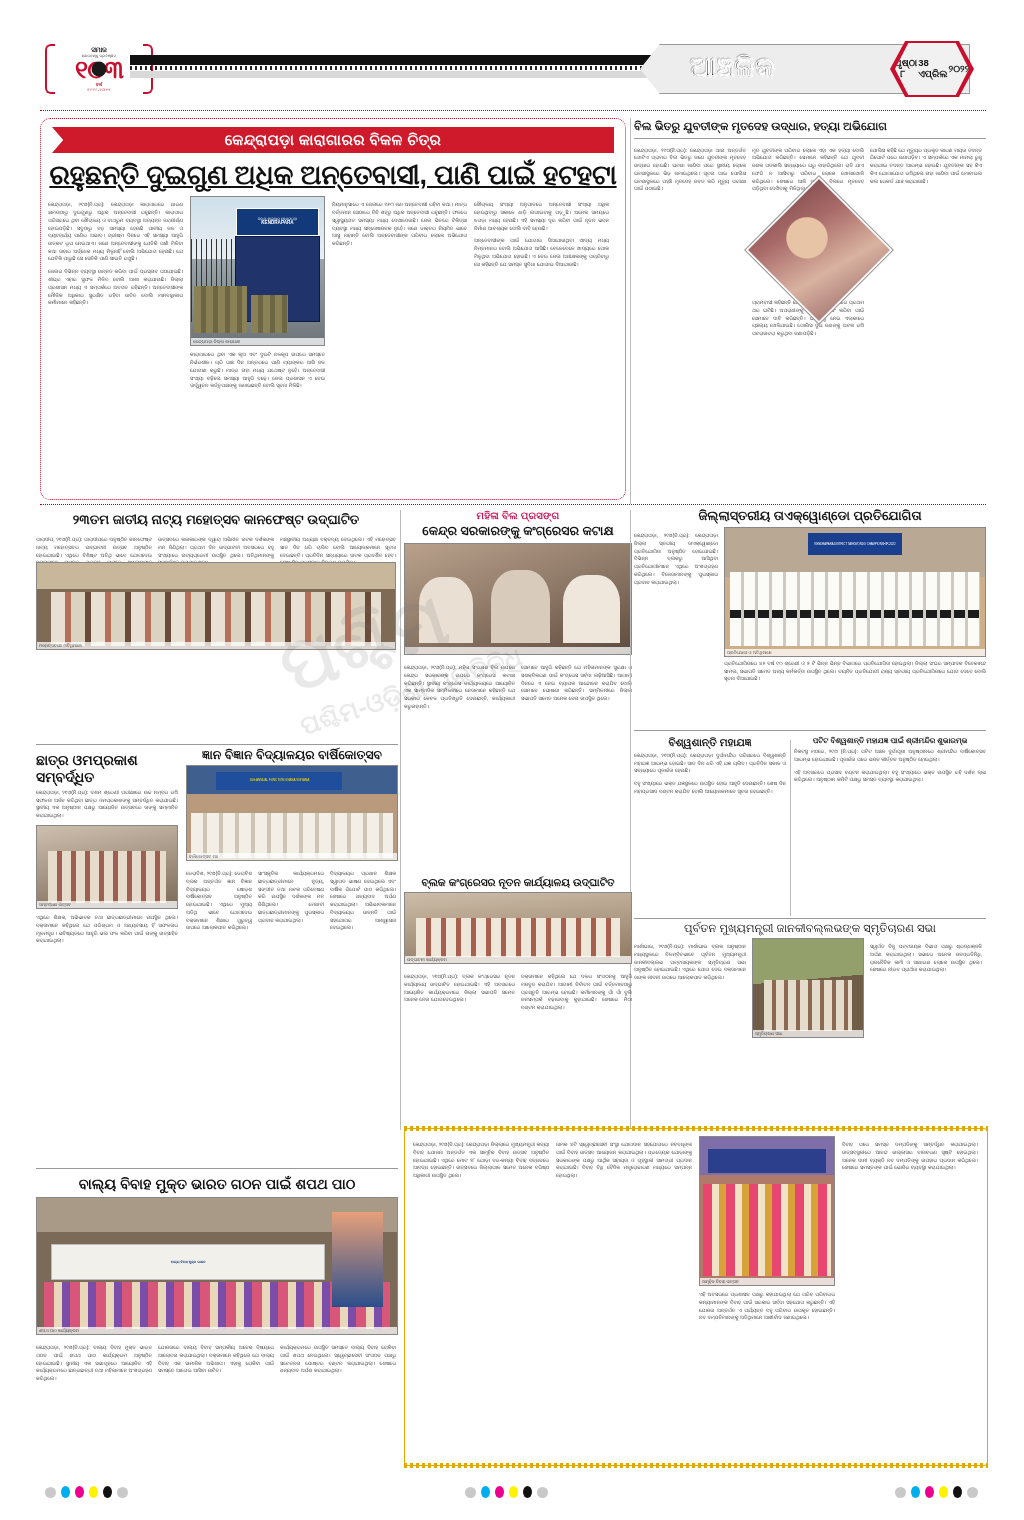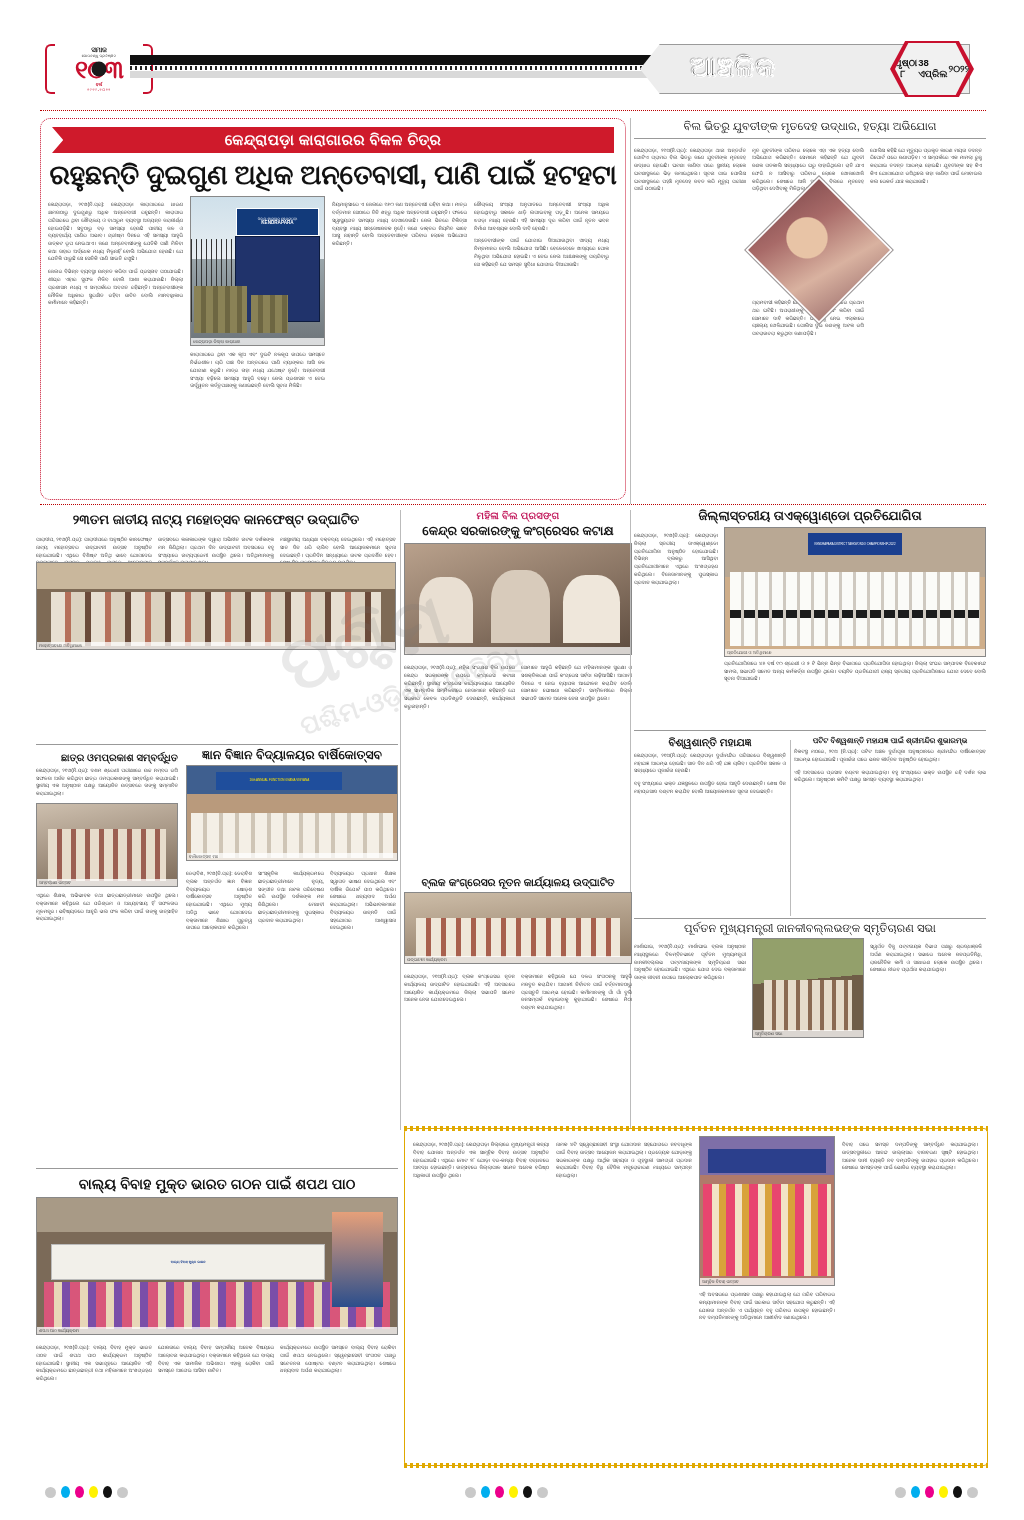--- a/index.html
+++ b/index.html
@@ -93,28 +93,28 @@
     background:#fff;
   }
   .kicker-ribbon {
     position:relative; height:26px; background:#cf1a2b; margin:2px 4px 0 4px;
     display:flex; align-items:center; justify-content:center;
     clip-path: polygon(0 0, 100% 0, 100% 100%, 0 100%, 2% 50%);
   }
   .kicker-ribbon span { color:#fff; font-size:15px; font-weight:bold; letter-spacing:.4px; }
   .main-head {
     text-align:center; font-size:27px; font-weight:bold; color:#111;
-    margin:7px 0 6px; letter-spacing:-.3px; line-height:1.12;
+    margin:7px 0 6px; letter-spacing:-.3px; line-height:1.12;text-decoration:underline;
   }
   .feature-cols { display:flex; gap:7px; height:268px; }
   .feature-cols > div { width:135px; }
 
   
   .tr-article { position:absolute; left:634px; top:120px; width:352px; height:378px; }
-  .tr-head { font-size:11.3px; font-weight:normal; color:#111; text-align:center; line-height:1.2; margin-bottom:4px; }
+  .tr-head { font-size:11.3px; font-weight:bold; color:#111; line-height:1.2; margin-bottom:4px; }
   .tr-cols { display:flex; gap:6px; height:352px; }
   .tr-cols > div { width:112px; position:relative; }
 
   .diamond-photo {
     position:absolute; left:767px; top:198px; width:104px; height:104px;
     transform:rotate(45deg); overflow:hidden;
     border:2px solid #fff; box-shadow:0 0 0 1px #999;
     background:#9c6f72;
   }
   .diamond-photo .inner {
@@ -135,21 +135,21 @@
   .drama-cols > div { width:116px; }
 
   .mahila-sec { position:absolute; left:404px; top:510px; width:228px; height:360px; }
   .mahila-kicker { text-align:center; font-size:10px; font-weight:bold; color:#c2185b; letter-spacing:.2px; }
   .mahila-head { text-align:center; font-size:12.6px; font-weight:bold; color:#111; margin-top:2px; }
 
   .karate-sec { position:absolute; left:634px; top:508px; width:352px; height:220px; }
   .karate-head { text-align:center; font-size:12.8px; font-weight:bold; color:#111; }
 
   .chhatra-sec { position:absolute; left:36px; top:752px; width:142px; height:400px; }
-  .chhatra-head { text-align:right; font-size:10px; font-weight:bold; color:#111; }
+  .chhatra-head { text-align:left; font-size:14px; font-weight:bold; color:#111; }
 
   .gyan-sec { position:absolute; left:186px; top:748px; width:212px; height:402px; }
   .gyan-head { text-align:center; font-size:12.4px; font-weight:bold; color:#111; }
 
   .yuva-sec { position:absolute; left:404px; top:876px; width:228px; height:258px; }
   .yuva-head { text-align:center; font-size:10.6px; font-weight:bold; color:#111; }
 
   .shanti-sec { position:absolute; left:634px; top:736px; width:152px; height:180px; }
   .shanti-head { text-align:center; font-size:10.6px; font-weight:bold; color:#111; }
   .vivek-sec { position:absolute; left:794px; top:736px; width:192px; height:180px; }

